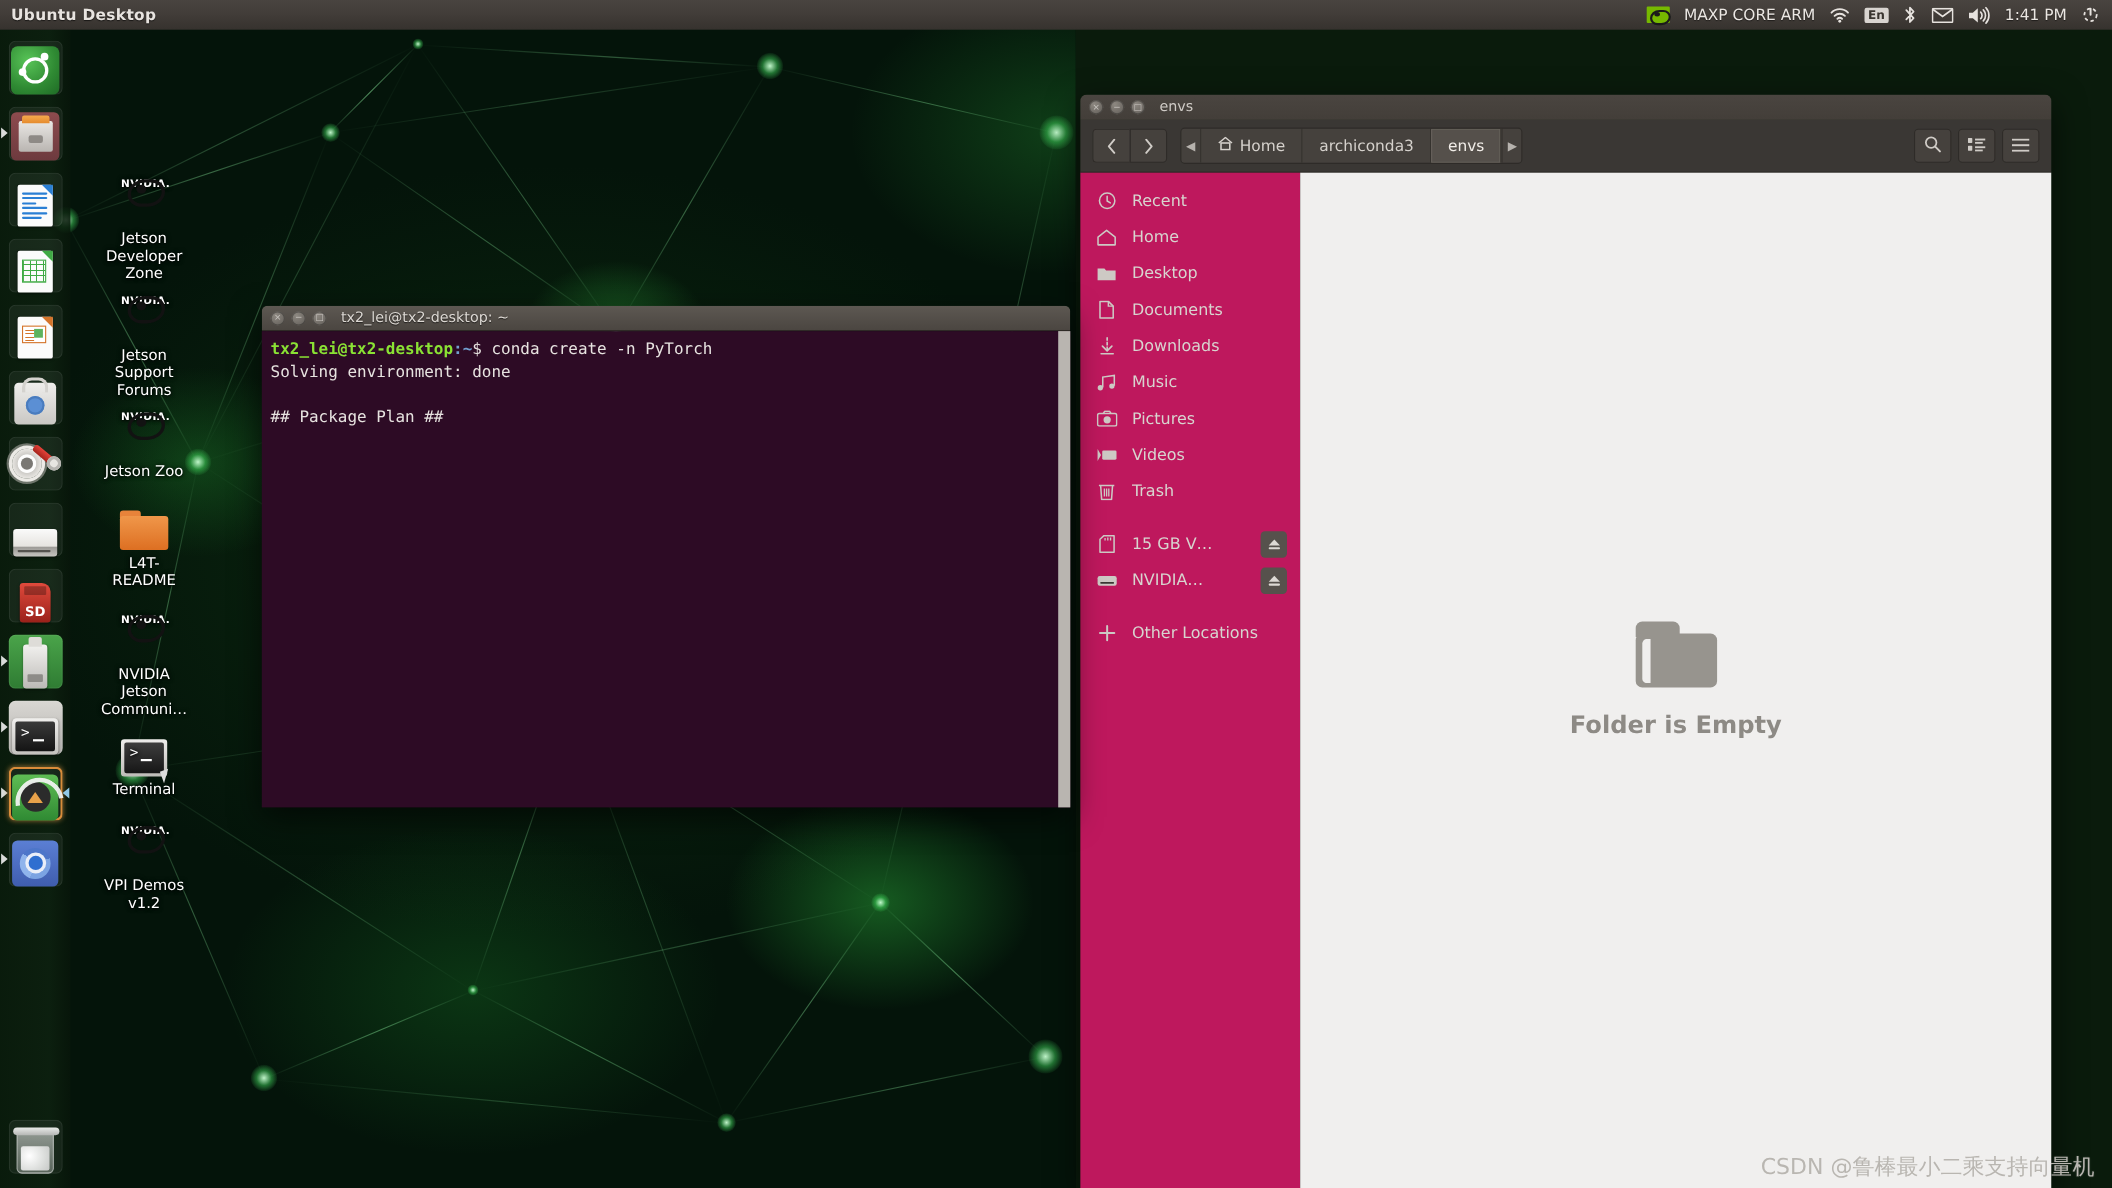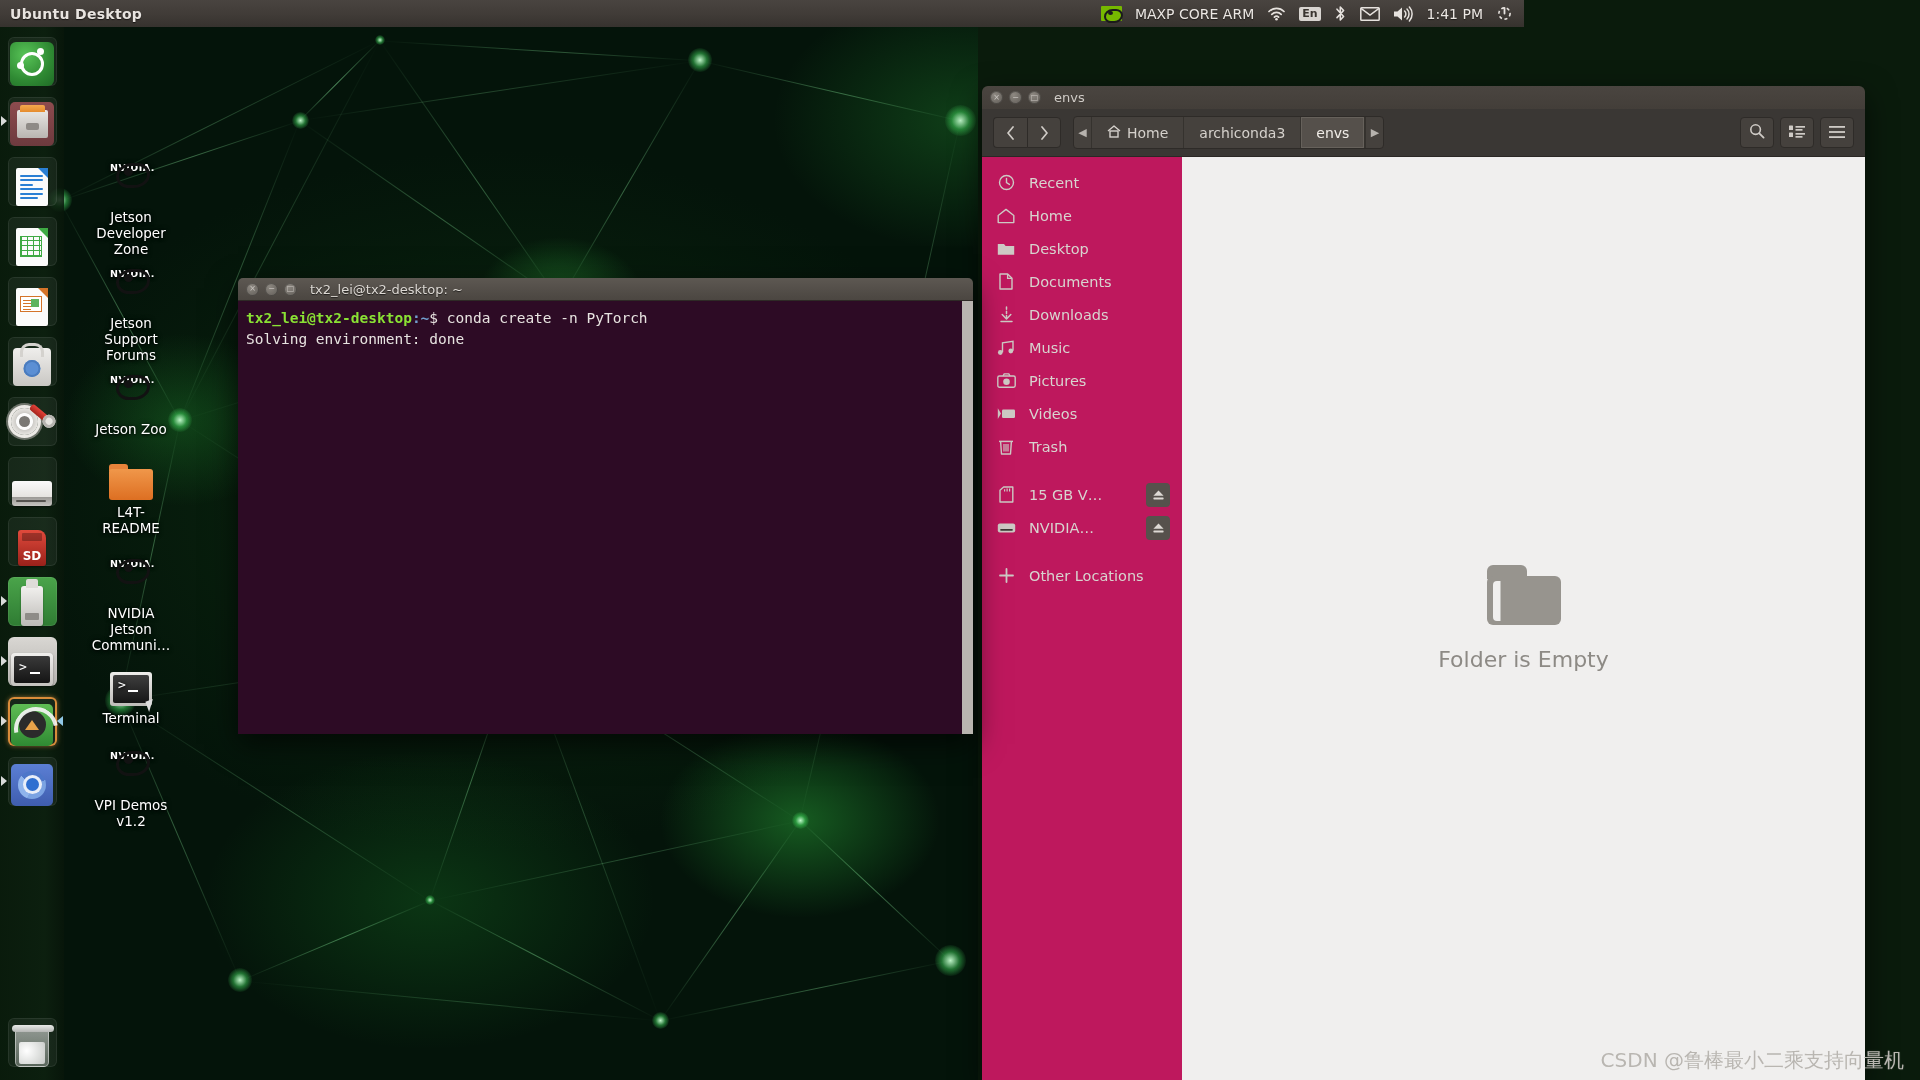--- a/index.html
+++ b/index.html
@@ -31,21 +31,21 @@
     position: absolute; border-radius: 50%;
     background: radial-gradient(circle, rgba(200,255,210,0.95), rgba(70,230,100,0.45) 40%, rgba(40,180,60,0) 75%);
   }
   #wall-right {
     position: absolute; left: 978px; top: 0; width: 942px; height: 1080px;
     background: #0a1b0c;
   }
 
   
   #top-panel {
-    position: absolute; left: 0; top: 0; width: 1524px; height: 27px;
+    position: absolute; left: 0; top: 0; width: 1920px; height: 27px;
     background: linear-gradient(180deg,#494440 0%, #413c38 50%, #36322e 100%);
     display: flex; align-items: center; color: #e8e4e0;
     font-size: 14px; z-index: 500;
   }
   #top-panel .pt-title { font-weight: bold; margin-left: 10px; letter-spacing: .3px; text-shadow: 0 1px 1px rgba(0,0,0,.6); }
   #top-panel .pt-right { margin-left: auto; display: flex; align-items: center; gap: 13px; padding-right: 11px; }
   .nv-logo { width: 21px; height: 15px; background: #76b900; position: relative; border-radius: 1px; display:inline-block;}
   .nv-logo::before {
     content:""; position:absolute; left:3px; top:2.5px; width:15px; height:10px;
     border:2px solid #1b1b1b; border-radius: 50% 40% 50% 40%/60% 50% 60% 50%;
@@ -275,21 +275,21 @@
     display:flex;align-items:center;justify-content:center; flex:0 0 24px;}
   #files-content { flex:1; background:#f0efee; display:flex; align-items:center; justify-content:center;
     flex-direction:column; }
   #empty-folder-icon { width:74px;height:60px; position:relative; margin-bottom:22px;}
   #empty-folder-icon .tab { position:absolute; left:0; top:0; width:40px;height:14px;
     border-radius:6px 6px 0 0; background:#97948e;}
   #empty-folder-icon .body { position:absolute; left:0; top:11px; width:74px;height:49px;
     border-radius:6px; background:#97948e;}
   #empty-folder-icon .fold { position:absolute; left:6px; top:16px; width:64px;height:40px;
     border-radius:4px; background:#f0efee; clip-path: polygon(0 0, 8px 0, 8px 100%, 0 100%);}
-  #empty-label { font-size:22px; font-weight:normal; color:#8d8a85; }
+  #empty-label { font-size:22px; font-weight:bold; color:#8d8a85; }
 
   #watermark {
     position:absolute; right: 16px; bottom: 6px; z-index: 600;
     font-size: 20px; color: #b9b6b1;
     font-family: "DejaVu Sans", sans-serif;
     text-shadow: 0 0 2px rgba(255,255,255,.2);
   }
 </style>
 </head>
 <body>
@@ -566,20 +566,21 @@
     <div id="terminal-titlebar">
       <span class="wbtn">×</span>
       <span class="wbtn">−</span>
       <span class="wbtn">□</span>
       <span id="terminal-title">tx2_lei@tx2-desktop: ~</span>
     </div>
     <div id="terminal-body">
       <div><span class="t-user">tx2_lei@tx2-desktop</span><span class="t-path">:~</span><span class="t-dollar">$ </span><span>conda create -n PyTorch</span></div>
       <div>Solving environment: done</div>
       <div>&nbsp;</div>
+      <div>## Package Plan ##</div>
       <div>&nbsp;</div>
       <div>&nbsp;</div>
       <div>&nbsp;</div>
     </div>
     <div id="terminal-scroll"></div>
   </div>
 
   <div id="files-window">
     <div id="files-titlebar">
       <span class="wbtn">×</span>

